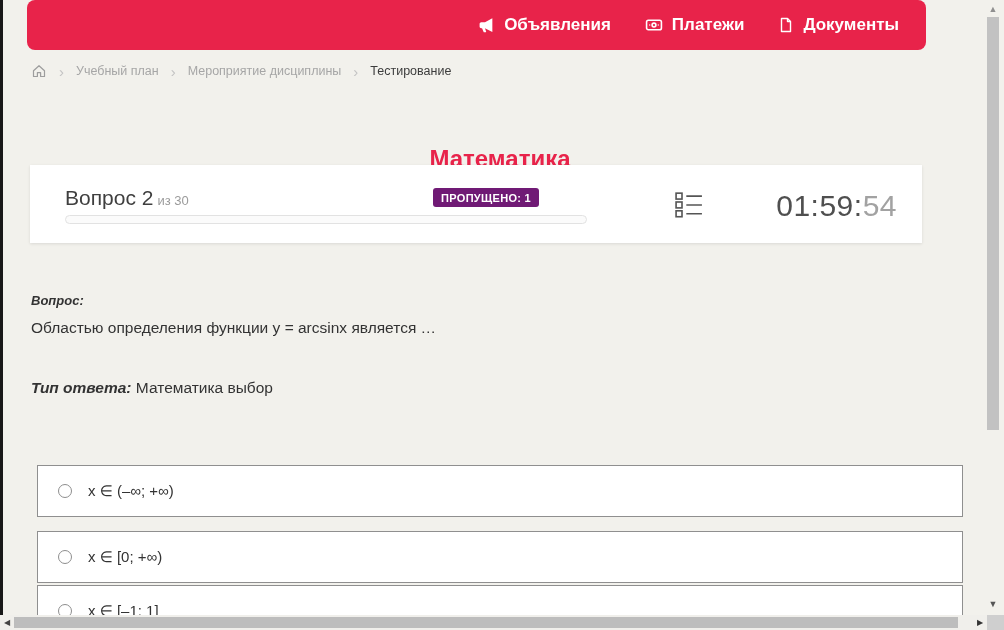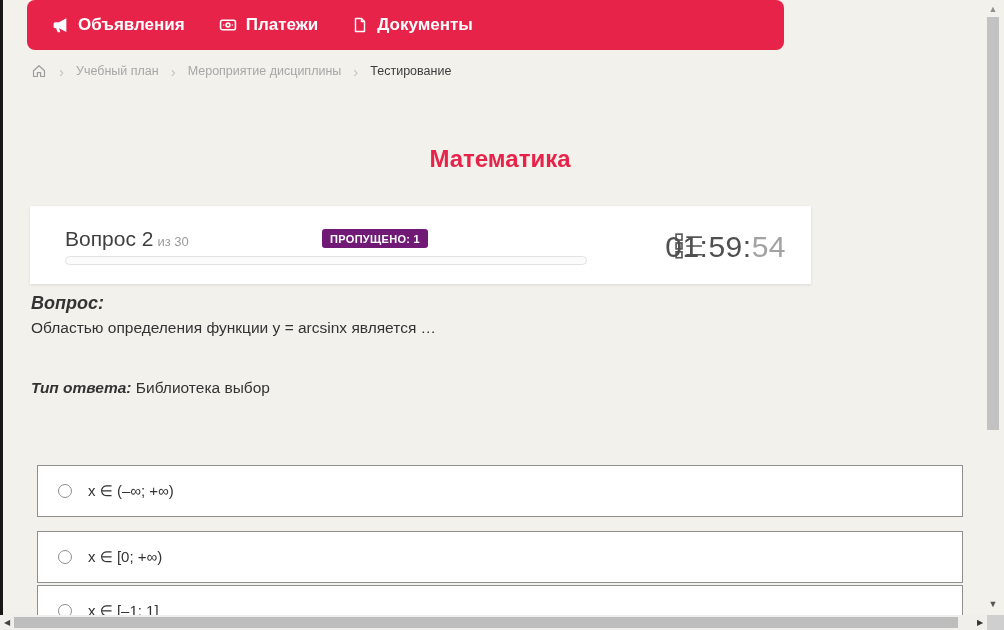--- a/index.html
+++ b/index.html
@@ -2,60 +2,60 @@
 <html lang="ru"><head>
 <meta charset="utf-8">
 <style>
   * { margin:0; padding:0; box-sizing:border-box; }
   html,body { width:1004px; height:630px; background:#000; }
   body { font-family:"Liberation Sans", sans-serif; }
   .screen { position:relative; width:1004px; height:630px; background:#f2f1ec; overflow:hidden; }
   .left-edge { position:absolute; left:0; top:0; width:3px; height:615px; background:#181818; z-index:40; }
 
   
-  .topnav { position:absolute; left:27px; top:0; width:757px; height:50px;
+  .topnav { position:absolute; left:27px; top:0; width:899px; height:50px;
             background:#e8234a; border-radius:8px; display:flex; align-items:stretch;
-            padding:0 10px 0 8px; z-index:10; }
+            padding:0 10px 0 8px; z-index:10;justify-content:flex-end; }
   .nav-item { display:flex; align-items:center; gap:9px; padding:0 17px; color:#fff;
               font-size:17px; font-weight:bold; cursor:pointer; text-decoration:none; white-space:nowrap; }
   .nav-item.active { background:#1a3a66; border-radius:7px; margin:3px 0; }
   .nav-icon { display:flex; align-items:center; }
   .chev { display:flex; align-items:center; margin-left:2px; }
 
   
   .breadcrumb { position:absolute; left:31px; top:63px; display:flex; align-items:center;
                 gap:12px; font-size:12.5px; color:#a6a6a6; }
   .crumb { color:#a6a6a6; text-decoration:none; cursor:pointer; }
   .crumb.current { color:#3c3c3c; cursor:default; }
   .bc-sep { color:#c3c3c3; font-size:15px; line-height:1; }
   .home-ic { display:flex; align-items:center; cursor:pointer; }
 
   
   .page-title { position:absolute; left:30px; top:114px; width:940px; text-align:center;
                 font-size:24px; font-weight:bold; color:#e8234a;margin-top:31px; }
 
   
-  .qcard { position:absolute; left:30px; top:165px; width:781px; height:78px; background:#fff;
-           box-shadow:0 1px 3px rgba(0,0,0,.10);margin-top:41px; }
+  .qcard { position:absolute; left:30px; top:165px; width:892px; height:78px; background:#fff;
+           box-shadow:0 1px 3px rgba(0,0,0,.10); }
   .q-num { position:absolute; left:35px; top:21px; font-size:21px; color:#3f3f3f; }
   .q-total { font-size:13px; color:#9b9b9b; margin-left:4px; }
   .skip-badge { position:absolute; right:383px; top:23px; background:#701a75; color:#fff;
                 font-size:11px; font-weight:bold; padding:4px 8px 3px; border-radius:3px;
                 letter-spacing:.3px; }
   .progress { position:absolute; left:35px; top:50px; width:522px; height:9px;
               border:1px solid #e2e2e2; border-radius:5px; background:#fbfbfb; overflow:hidden; }
   .progress-fill { height:100%; width:0; background:#e8234a; border-radius:5px; }
   .list-ic { position:absolute; left:645px; top:27px; cursor:pointer; }
   .timer { position:absolute; right:25px; top:24px; font-size:30px; font-weight:300;
            letter-spacing:.5px; }
   .t-main { color:#4f4f4f; }
   .t-sec { color:#a2a2a2; }
 
   
-  .q-label { position:absolute; left:31px; top:293px; font-size:18px; font-weight:bold;
+  .q-label { position:absolute; left:31px; top:293px; font-size:13px; font-weight:bold;
              font-style:italic; color:#333; }
   .q-text { position:absolute; left:31px; top:319px; font-size:15.5px; color:#333; }
   .q-type { position:absolute; left:31px; top:379px; font-size:15.5px; color:#333; }
   .q-type b { font-style:italic; }
 
   
   .option { position:absolute; left:37px; width:926px; height:52px; background:#fff;
             border:1px solid #8f8f8f; display:flex; align-items:center; padding-left:20px;
             gap:16px; cursor:pointer; }
   .opt-1 { top:465px; } .opt-2 { top:531px; } .opt-3 { top:585px; }
@@ -149,21 +149,21 @@
     </span>
     <div class="timer">
       <span class="t-main">01:59:</span><span class="t-sec">54</span>
     </div>
   </section>
 
   <div class="q-label">Вопрос:</div>
   <div class="q-text">Областью определения функции y = arcsinx является …</div>
   <div class="q-type">
     <b>Тип ответа:</b>
-    <span>Библиотека выбор</span>
+    <span>Математика выбор</span>
   </div>
 
   <div class="option opt-1">
     <span class="radio"></span>
     <span class="opt-label">x ∈ (–∞; +∞)</span>
   </div>
   <div class="option opt-2">
     <span class="radio"></span>
     <span class="opt-label">x ∈ [0; +∞)</span>
   </div>

